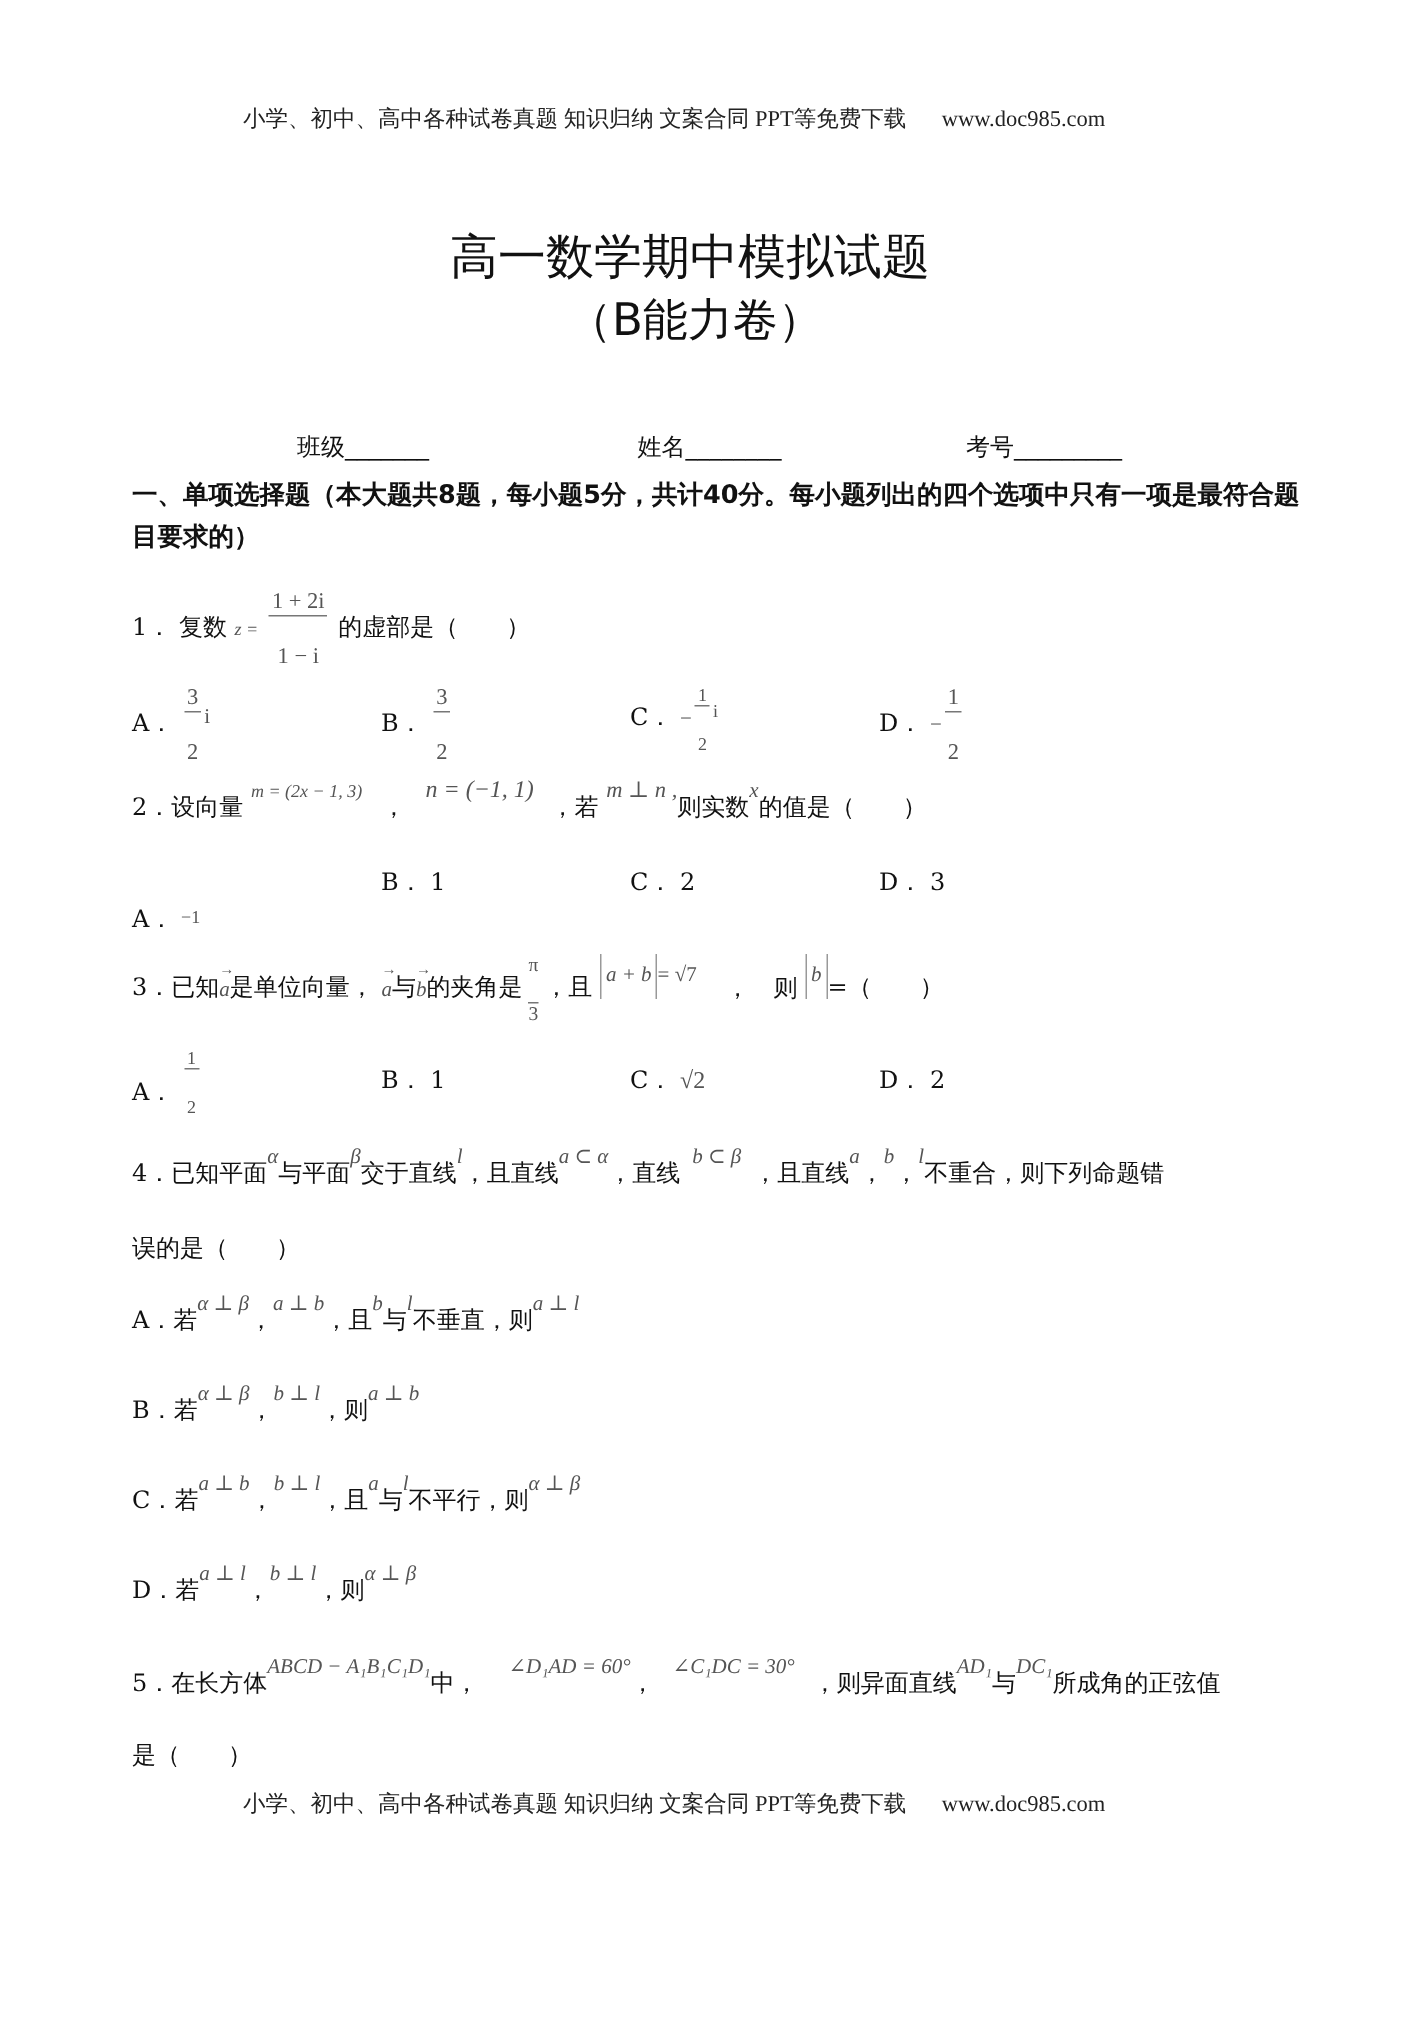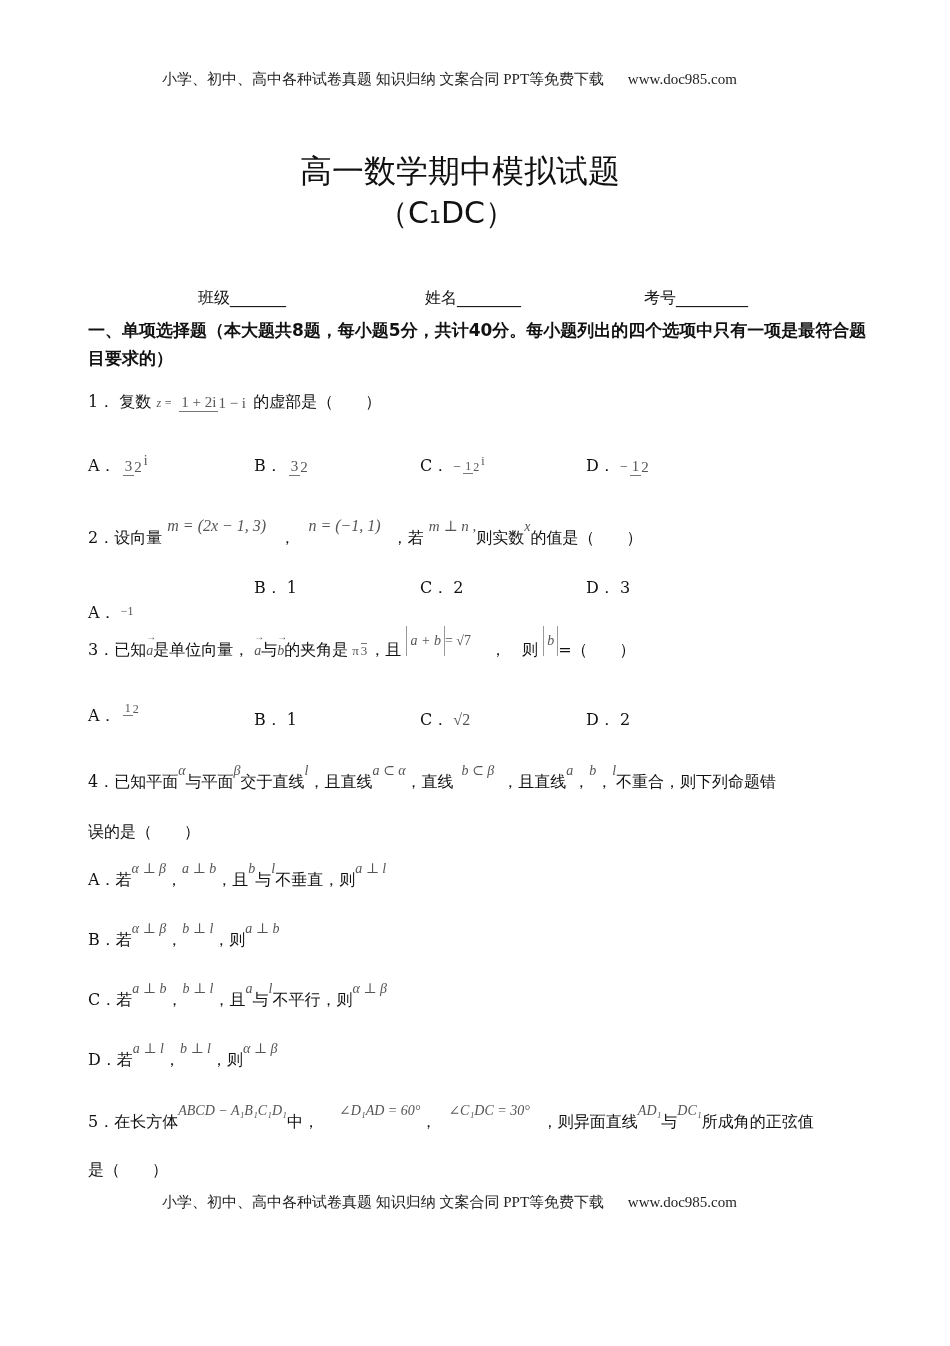--- a/index.html
+++ b/index.html
@@ -9,38 +9,38 @@
   .banner { font-size: 15px; color: #222; font-family: "Liberation Serif", "DejaVu Serif", serif; }
   .title { font-size: 32px; font-family: "DejaVu Sans", "Liberation Sans", sans-serif; color:#111; }
   .subtitle { font-size: 30px; font-family: "DejaVu Sans", "Liberation Sans", sans-serif; color:#111; }
   .field { font-size: 16px; font-family: "DejaVu Sans", sans-serif; }
   .section { font-size: 17px; font-weight: bold; font-family: "DejaVu Sans", sans-serif; line-height: 28px; width: 790px; white-space: normal; }
   .q { font-size: 16px; font-family: "DejaVu Serif", serif; }
   .opt { font-size: 16px; font-family: "DejaVu Serif", serif; }
   .m { font-family: "Liberation Serif", "DejaVu Serif", serif; font-style: italic; color: #555; font-size: 14px; }
   .mu { font-family: "Liberation Serif", "DejaVu Serif", serif; color: #555; font-size: 14px; }
   .sup { position: relative; top: -12px; }
-  .frac { display: inline-flex; flex-direction: row; align-items: center; vertical-align: middle;
-          font-family: "Liberation Serif", serif; color: #555; font-size: 15px; line-height: 18px; margin: 0 2px; }
+  .frac { display: inline-flex; flex-direction: column; align-items: center; vertical-align: middle;
+          font-family: "Liberation Serif", serif; color: #555; font-size: 15px; line-height: 18px; margin: 0 2px; gap: 18px; }
   .frac .num { border-bottom: 1px solid #777; padding: 0 2px; }
   .frac.small { font-size: 12px; line-height: 14px; }
   .vec { position: relative; display: inline-block; }
   .vec::before { content: "→"; position: absolute; top: -12px; left: 0; font-size: 10px; font-style: normal; }
   .abs-bar { border-left: 1px solid #999; border-right: 1px solid #999; padding: 0 3px; display: inline-block; line-height: 30px; text-align: right; }
 </style>
 </head>
 <body>
 
 <div class="abs banner" style="left:162px; top:70px;">
   <span>小学、初中、高中各种试卷真题 知识归纳 文案合同 PPT等免费下载</span>
   <span style="margin-left:20px;">www.doc985.com</span>
 </div>
 
 <div class="abs title" style="left:300px; top:150px;">高一数学期中模拟试题</div>
-<div class="abs subtitle" style="left:378px; top:193px;">（C₁DC）</div>
+<div class="abs subtitle" style="left:378px; top:193px;">（B能力卷）</div>
 
 <div class="abs field" style="left:198px; top:288px;text-align:right;">班级_______</div>
 <div class="abs field" style="left:425px; top:288px;">姓名________</div>
 <div class="abs field" style="left:644px; top:288px;">考号_________</div>
 
 <div class="abs section" style="left:88px; top:316px;">一、单项选择题（本大题共8题，每小题5分，共计40分。每小题列出的四个选项中只有一项是最符合题目要求的）</div>
 
 <div class="abs q" style="left:88px; top:392px;">
   <span>1．</span>
   <span>复数</span>
@@ -75,21 +75,21 @@
 <div class="abs opt" style="left:586px; top:456px;">
   <span>D．</span>
   <span class="mu">−</span><span class="frac">
       <span class="num">1</span>
       <span>2</span>
     </span>
 </div>
 
 <div class="abs q" style="left:88px; top:528px;">
   <span>2．</span><span>设向量</span>
-  <span class="m sup" style="font-size:16px">m = (2x − 1, 3)</span>
+  <span class="m sup" style="font-size:12px">m = (2x − 1, 3)</span>
   <span style="margin-left:8px">，</span>
   <span class="m sup" style="font-size:16px; margin-left:8px">n = (−1, 1)</span>
   <span style="margin-left:6px">，若</span>
   <span class="m sup" style="font-size:15px">m ⊥ n ,</span><span>则实数</span><span class="m sup">x</span><span>的值是（　　）</span>
 </div>
 <div class="abs opt" style="left:88px; top:603px;"><span>A．</span> <span class="mu" style="font-size:12px; position:relative; top:-3px">−1</span></div>
 <div class="abs opt" style="left:254px; top:578px;"><span>B．</span> <span>1</span></div>
 <div class="abs opt" style="left:420px; top:578px;"><span>C．</span> <span>2</span></div>
 <div class="abs opt" style="left:586px; top:578px;"><span>D．</span> <span>3</span></div>
 

